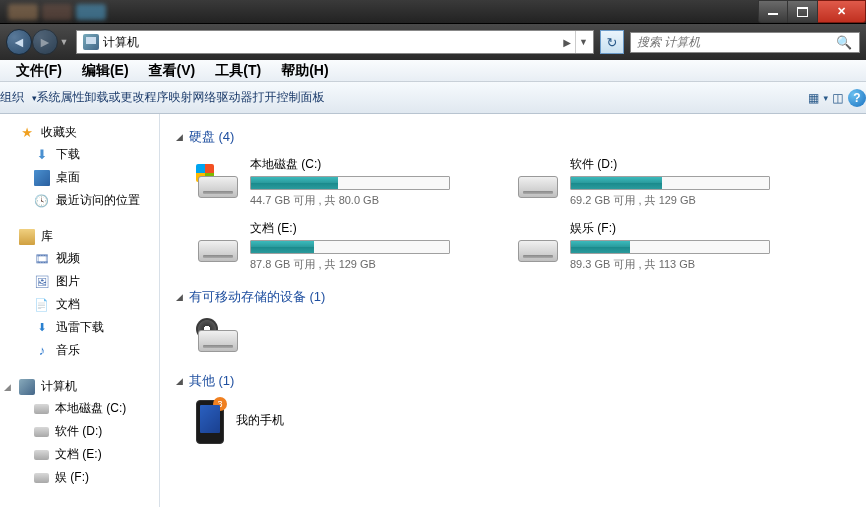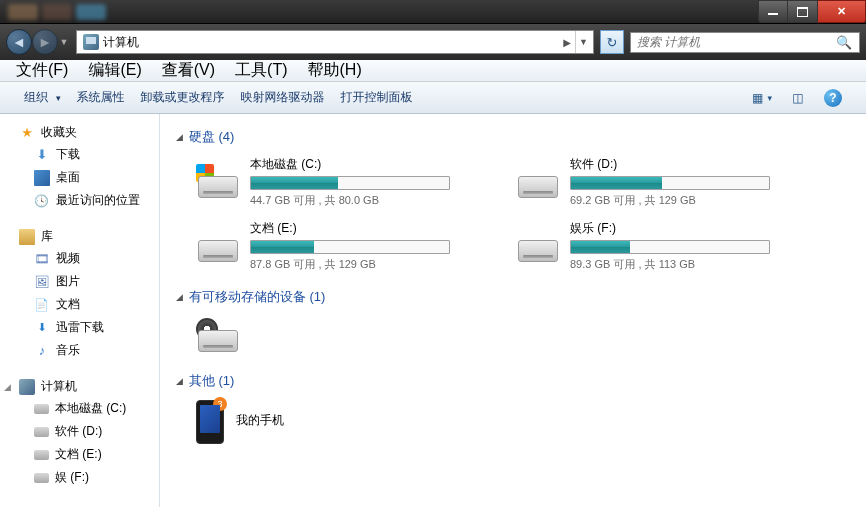--- a/index.html
+++ b/index.html
@@ -26,23 +26,23 @@
 .addr-icon::after { content: ""; position: absolute; left: 3px; top: 3px; width: 10px; height: 7px; background: #cde; }
 .addr-text { flex: 1; font-size: 12px; }
 .addr-crumb-sep { padding: 0 4px; color: #555; font-size: 10px; }
 .addr-drop { width: 16px; text-align: center; color: #555; font-size: 9px; border-left: 1px solid #ccc; align-self: stretch; display: flex; align-items: center; justify-content: center; }
 .refresh { width: 24px; height: 24px; background: linear-gradient(to bottom, #eaf4fc, #c8e0f0); border: 1px solid #6a9ac8; display: flex; align-items: center; justify-content: center; color: #2a5a8a; font-size: 13px; }
 .search { width: 230px; height: 21px; background: #fff; border: 1px solid #888; display: flex; align-items: center; padding: 0 6px; }
 .search input { flex: 1; border: none; outline: none; font-size: 12px; color: #888; font-style: italic; font-family: inherit; }
 .search-icon { color: #4a6a8a; font-size: 13px; }
 
 .menubar { height: 22px; background: linear-gradient(to bottom, #fafcfe, #e8eef4); border-bottom: 1px solid #c8d0d8; display: flex; align-items: center; padding: 0 6px; gap: 0; }
-.menubar span { padding: 3px 10px; font-size: 16px; cursor: default; }
-
-.toolbar { height: 32px; background: linear-gradient(to bottom, #f6fafd, #e0e8f0); border-bottom: 1px solid #b8c4d0; display: flex; align-items: center; padding: 0 24px; gap: 16px; color: #1a3a6a; }
+.menubar span { padding: 3px 10px; font-size: 14px; cursor: default; font-weight: bold; }
+
+.toolbar { height: 32px; background: linear-gradient(to bottom, #f6fafd, #e0e8f0); border-bottom: 1px solid #b8c4d0; display: flex; align-items: center; padding: 0 0; color: #1a3a6a; }
 .toolbar .tb-item { font-size: 12px; display: flex; align-items: center; gap: 4px; }
 .toolbar .tb-drop::after { content: "▾"; font-size: 9px; margin-left: 4px; }
 .toolbar .spacer { flex: 1; }
 .tb-icon { width: 20px; height: 20px; display: flex; align-items: center; justify-content: center; }
 .tb-view { color: #2a5a8a; }
 .help-icon { width: 18px; height: 18px; border-radius: 50%; background: radial-gradient(circle at 30% 30%, #6ac0f0, #1a70c0); color: #fff; font-size: 12px; font-weight: bold; display: flex; align-items: center; justify-content: center; }
 
 .body-area { display: flex; height: calc(507px - 24px - 36px - 22px - 32px); }
 .sidebar { width: 160px; border-right: 1px solid #d8e0e8; padding: 8px 0; overflow: hidden; }
 .sb-group { margin-bottom: 14px; }

